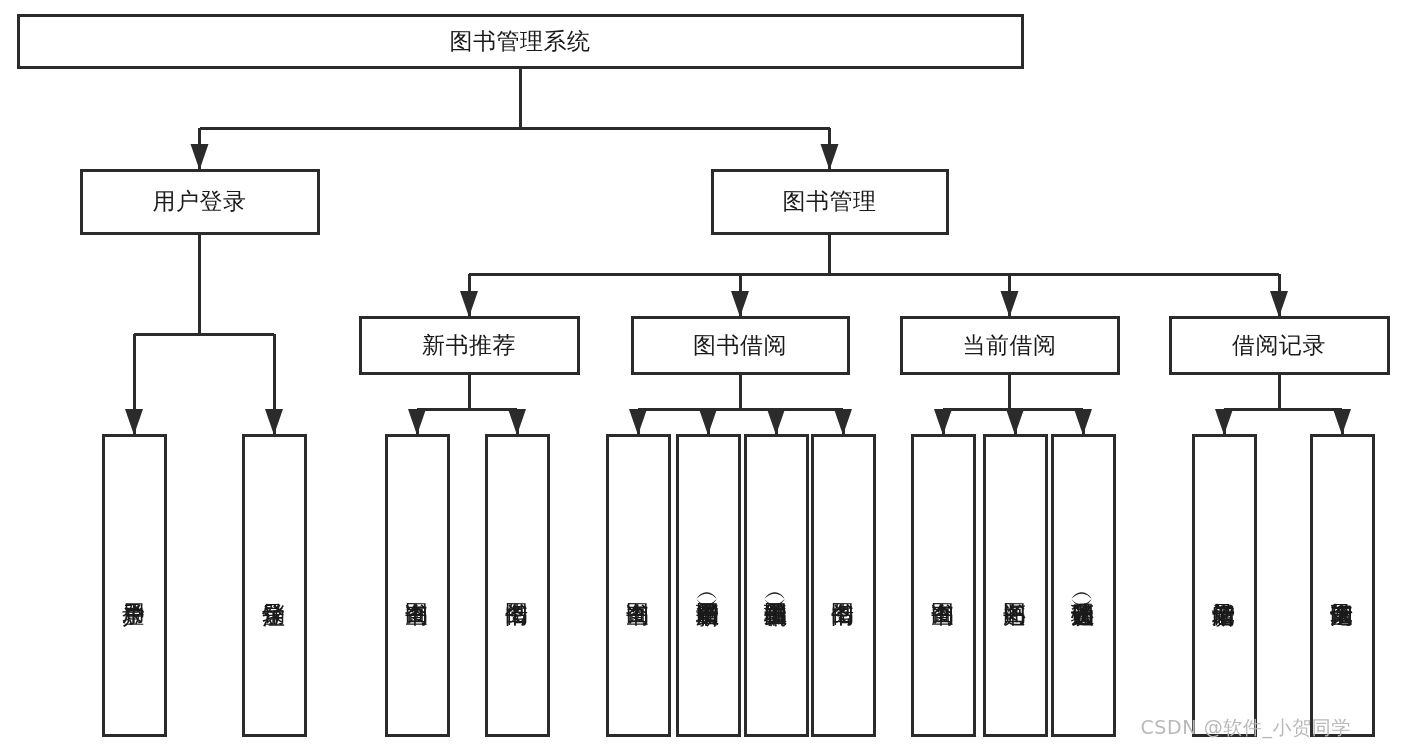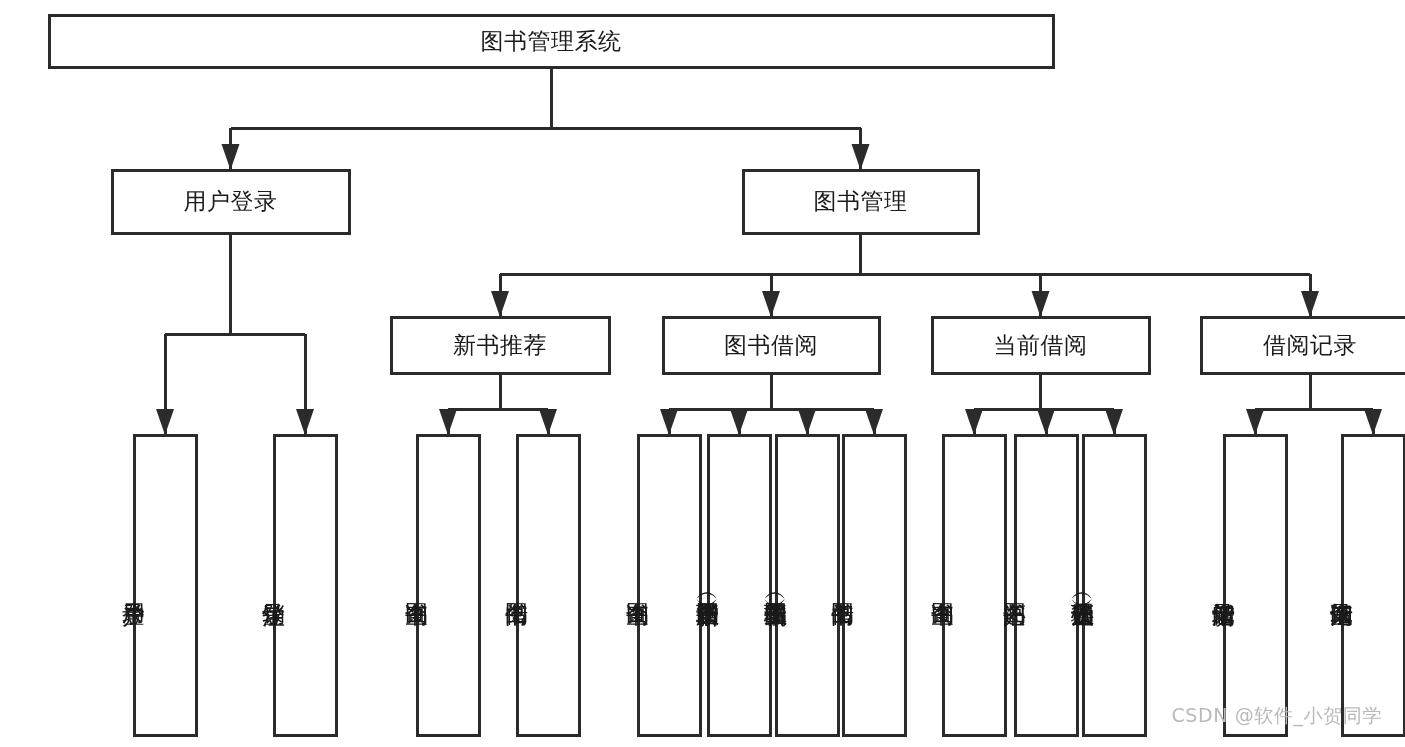--- a/index.html
+++ b/index.html
@@ -14,21 +14,20 @@
     font-family: "DejaVu Sans", "Liberation Sans", sans-serif;
     overflow: hidden;
     position: relative;
   }
   #diagram-root {
     position: absolute;
     left: 0;
     top: 0;
     width: 1359px;
     height: 747px;
-    padding-left: 31px;
   }
   svg.diagram-canvas {
     display: block;
     width: 1405px;
     height: 747px;
     shape-rendering: crispEdges;
   }
   .node-rect {
     fill: #ffffff;
     stroke: #2b2b2b;
@@ -65,21 +64,21 @@
   .leaf-label-wrap {
     position: absolute;
     display: flex;
     align-items: center;
     justify-content: center;
     pointer-events: none;
   }
   .watermark {
     position: absolute;
     right: 8px;
-    bottom: 18px;
+    bottom: 6px;
     font-family: "DejaVu Sans", "Liberation Sans", sans-serif;
     font-size: 19px;
     color: #b9b9b9;
     letter-spacing: 0.6px;
     white-space: nowrap;
   }
 </style>
 </head>
 <body>
 

